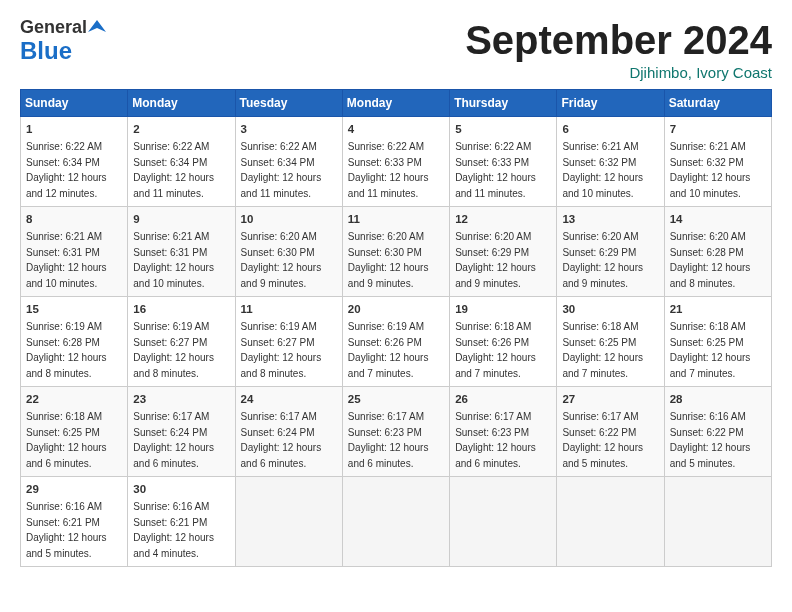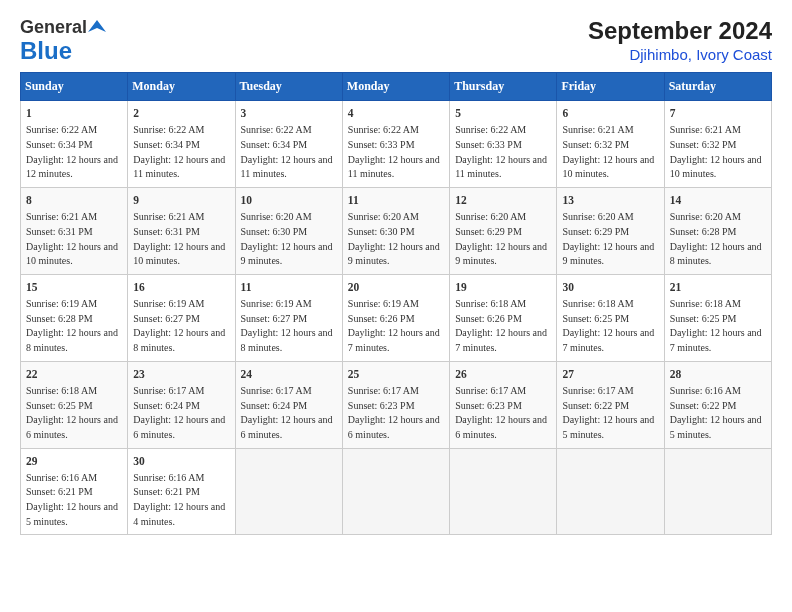--- a/index.html
+++ b/index.html
@@ -39,35 +39,34 @@
       line-height: 1.1;
     }
     .logo-text-row {
       display: flex;
       align-items: center;
     }
     .title-block {
       text-align: right;
     }
     .month-title {
-      font-size: 24px;
+      font-size: 40px;
       font-weight: bold;
       color: #222;
       line-height: 1.1;
     }
     .location-title {
       font-size: 15px;
-      color: #1d4ed8;
+      color: #0f766e;
       margin-top: 2px;
     }
     .calendar {
       width: 100%;
       border-collapse: collapse;
       font-size: 10.5px;
-      font-family: Liberation Serif, serif;
     }
     .calendar th {
       background: #2266bb;
       color: #fff;
       padding: 6px 4px;
       text-align: left;
       font-size: 12px;
       font-weight: bold;
       border: 1px solid #1a55aa;
     }

